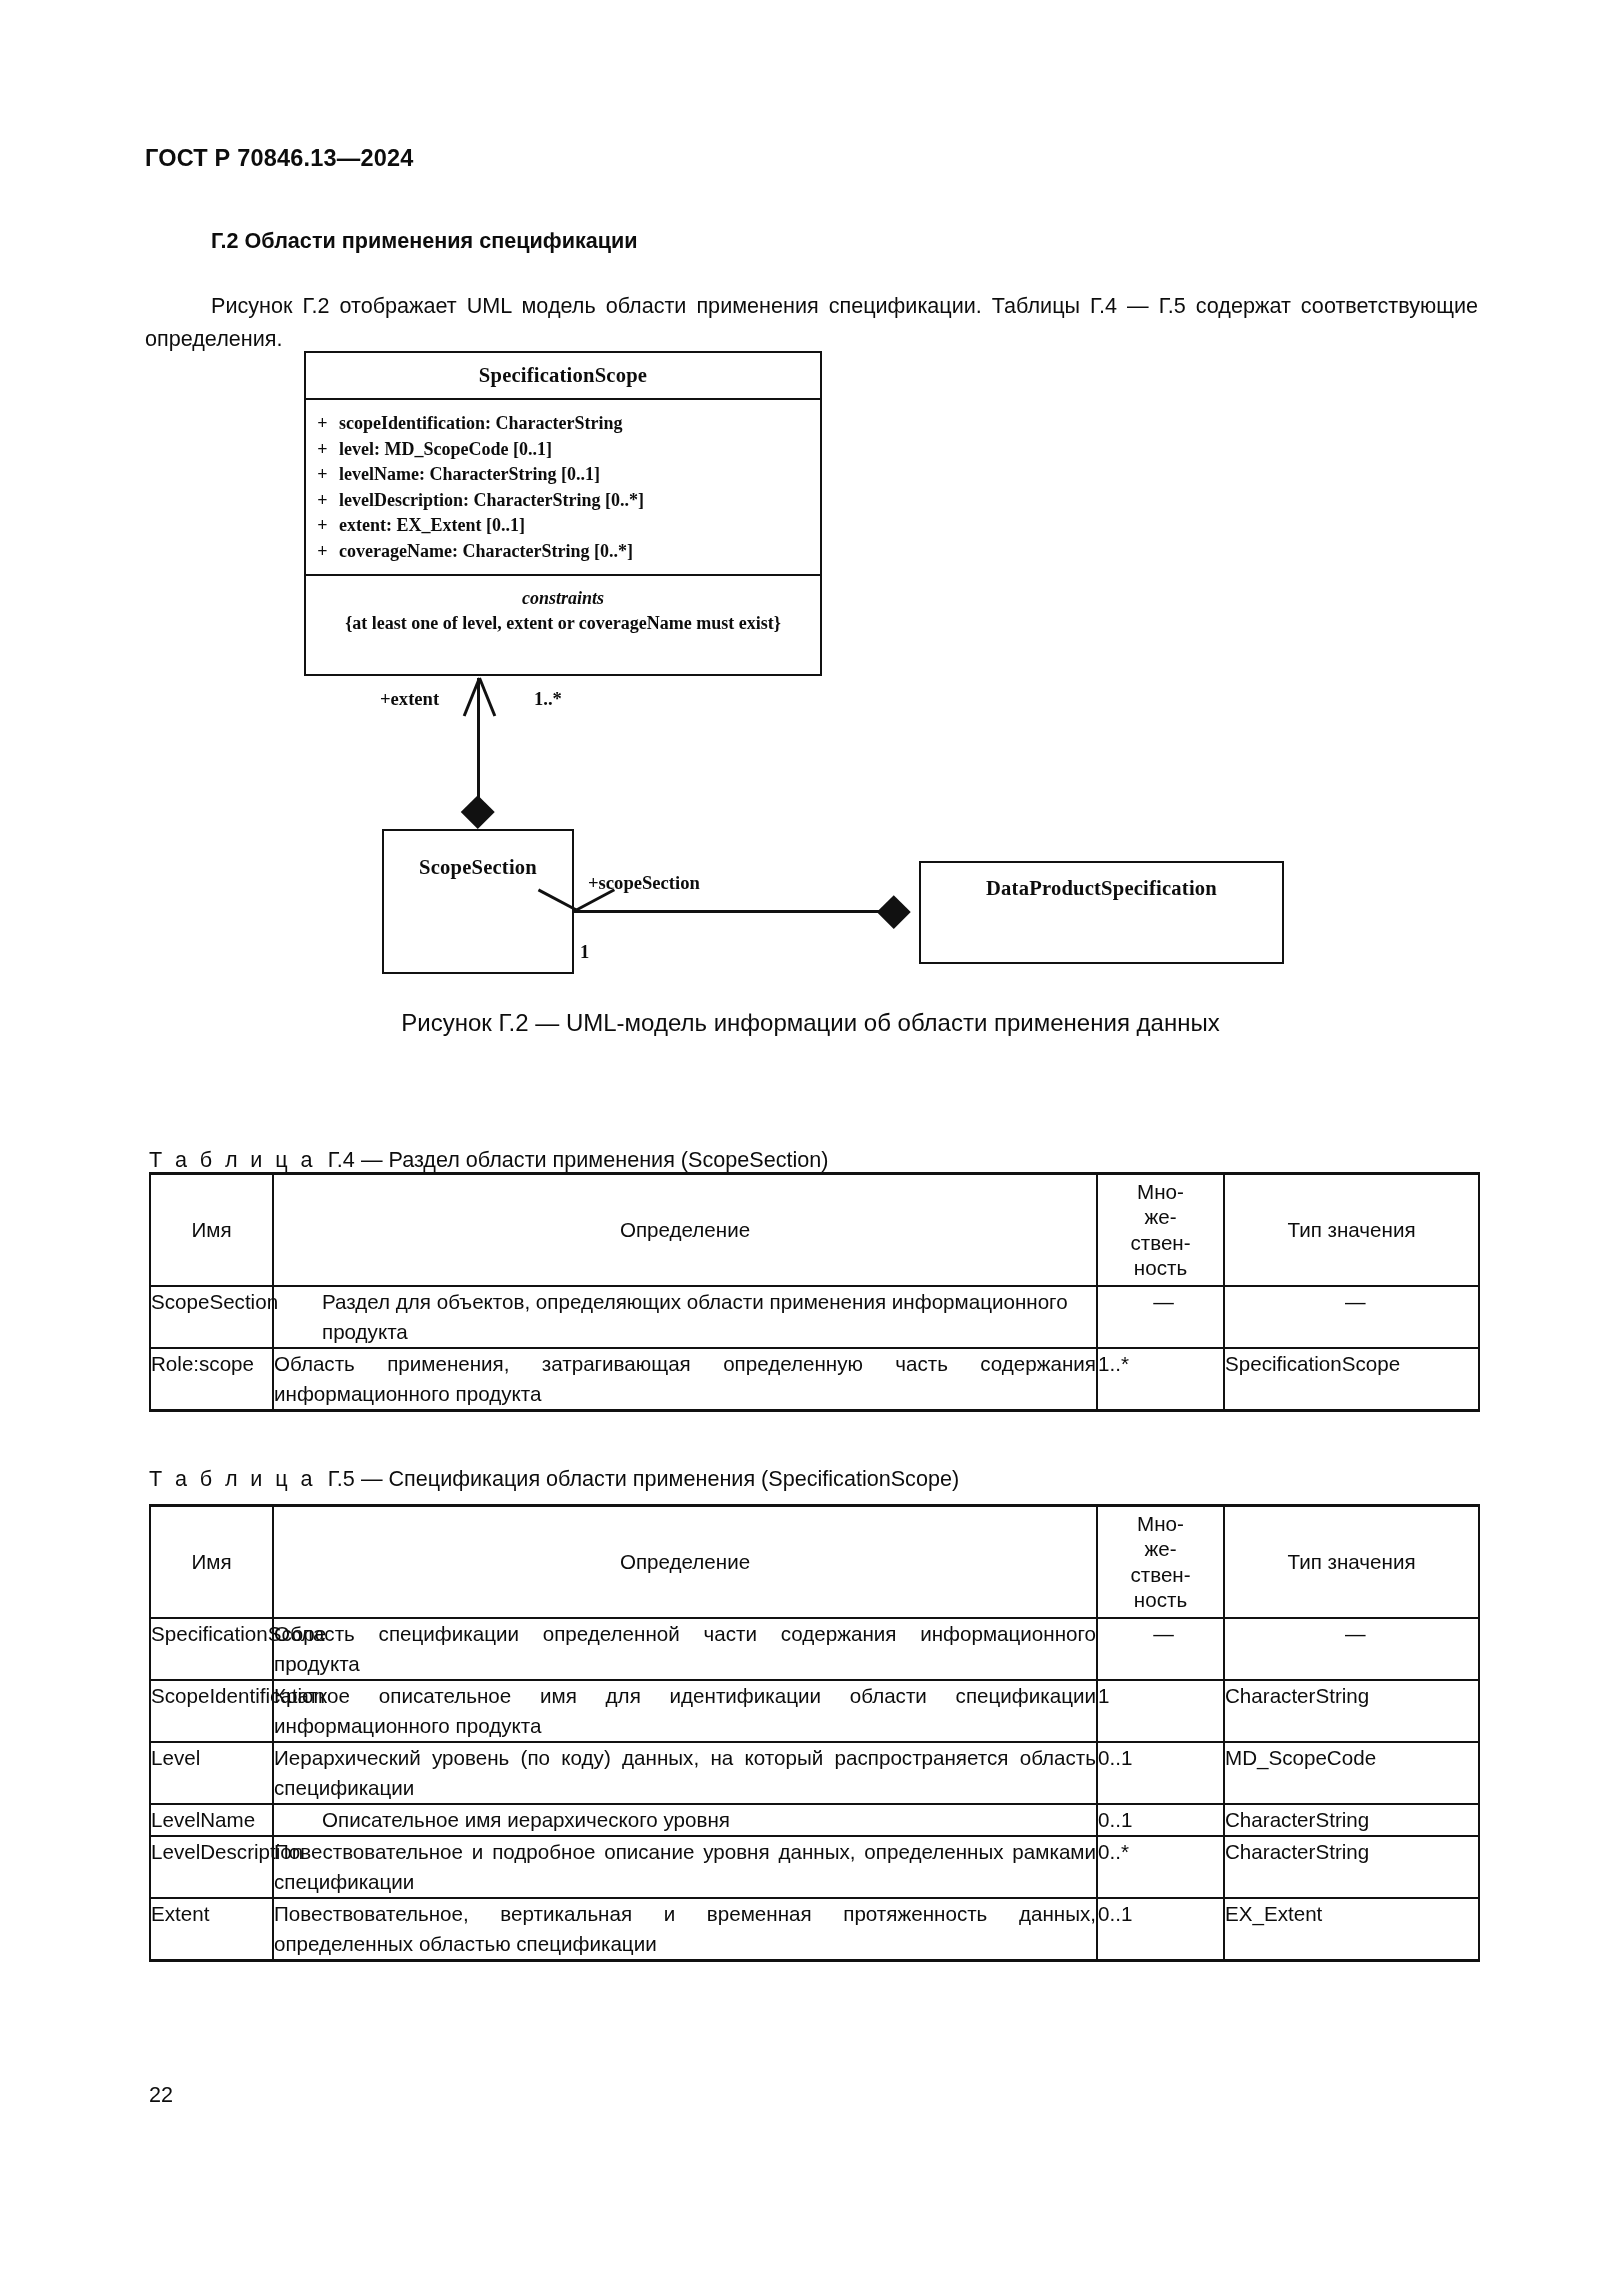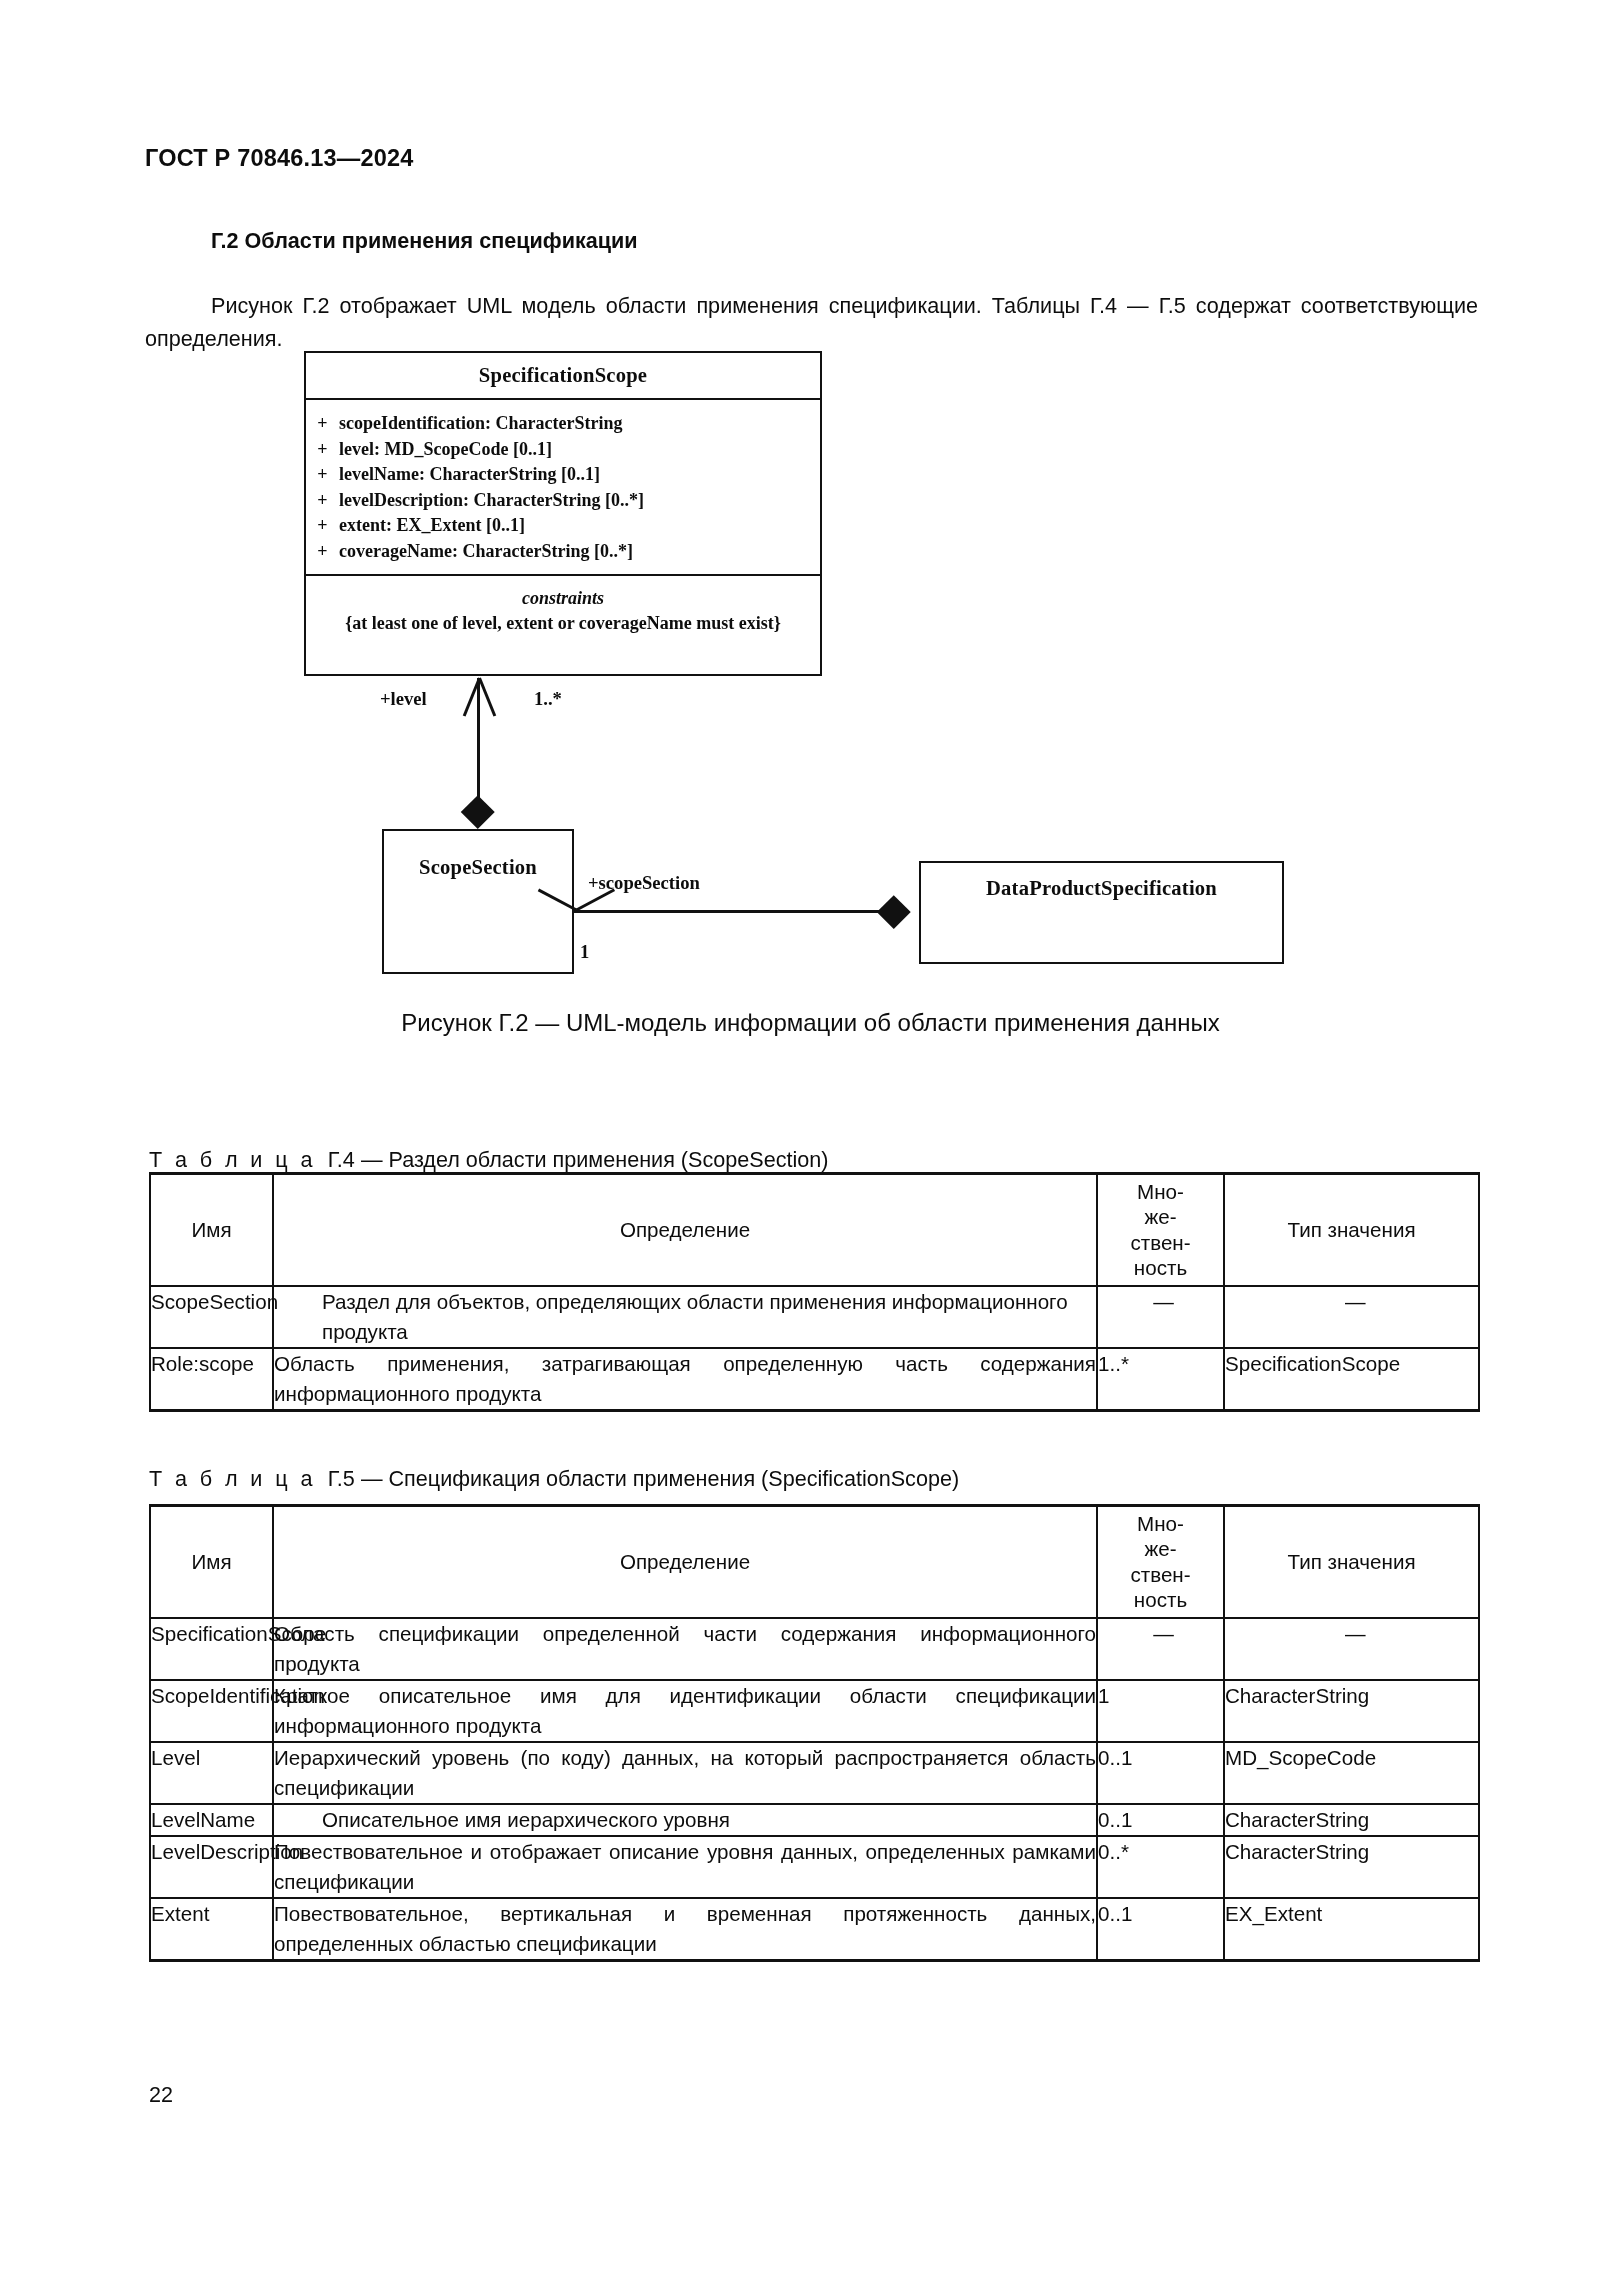--- a/index.html
+++ b/index.html
@@ -303,21 +303,21 @@
       </div>
     </div>
 
     <div class="vline" style="left:477px; top:345px; height:147px;"></div>
 
     <div class="arrow-leg" style="left:478px; top:345px; height:41px; transform: rotate(22deg);"></div>
     <div class="arrow-leg" style="left:478px; top:345px; height:41px; transform: rotate(-22deg);"></div>
 
     <div class="diamond" style="left:466px; top:467px; width:23.5px; height:23.5px;"></div>
 
-    <div class="edge-label" style="left:380px; top:355px;">+level</div>
+    <div class="edge-label" style="left:380px; top:355px;">+extent</div>
     <div class="edge-label" style="left:534px; top:355px;">1..*</div>
 
     <div class="uml-box uml-title" id="scope-section">
       <span>ScopeSection</span>
     </div>
 
     <div class="hline" style="left:574px; top:577px; width:320px;"></div>
     <div class="arrow-leg" style="left:575px; top:577px; height:43px; transform-origin: top center; transform: rotate(-118deg);"></div>
     <div class="arrow-leg" style="left:575px; top:577px; height:43px; transform-origin: top center; transform: rotate(118deg);"></div>
     <div class="diamond" style="left:882px; top:567px; width:23.5px; height:23.5px;"></div>
@@ -420,21 +420,21 @@
         <td class="cell-type">MD_ScopeCode</td>
       </tr>
       <tr>
         <td class="cell-name">LevelName</td>
         <td class="cell-def nojust">Описательное имя иерархического уровня</td>
         <td class="cell-mult">0..1</td>
         <td class="cell-type">CharacterString</td>
       </tr>
       <tr>
         <td class="cell-name">LevelDescription</td>
-        <td class="cell-def">Повествовательное и отображает описание уровня данных, определенных рамками спецификации</td>
+        <td class="cell-def">Повествовательное и подробное описание уровня данных, определенных рамками спецификации</td>
         <td class="cell-mult">0..*</td>
         <td class="cell-type">CharacterString</td>
       </tr>
       <tr>
         <td class="cell-name">Extent</td>
         <td class="cell-def">Повествовательное, вертикальная и временная протяженность данных, определенных областью спецификации</td>
         <td class="cell-mult">0..1</td>
         <td class="cell-type">EX_Extent</td>
       </tr>
     </tbody>

